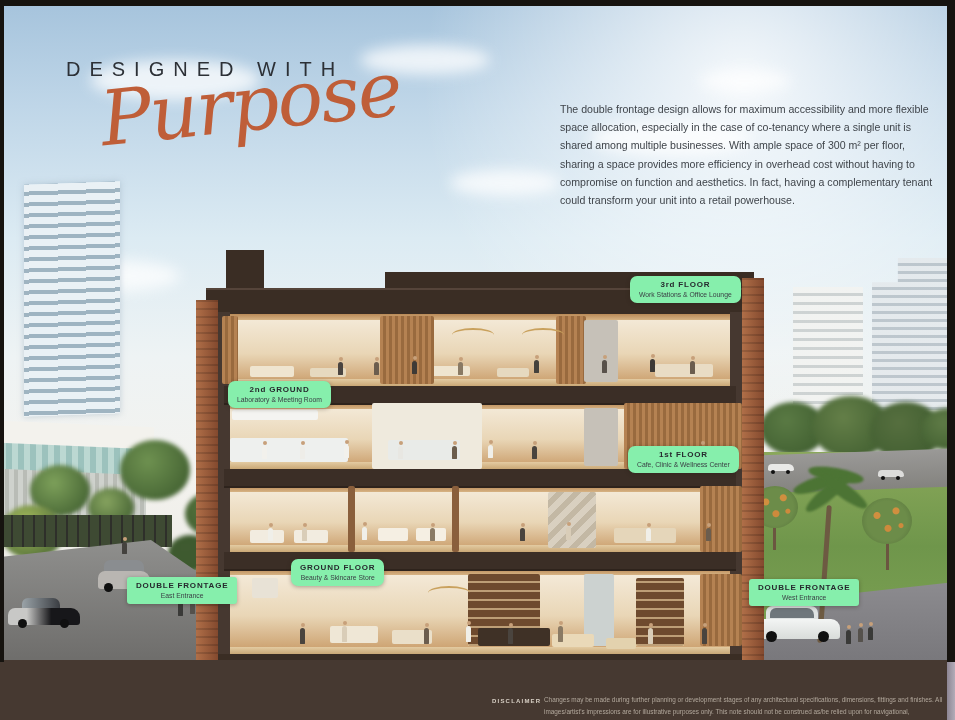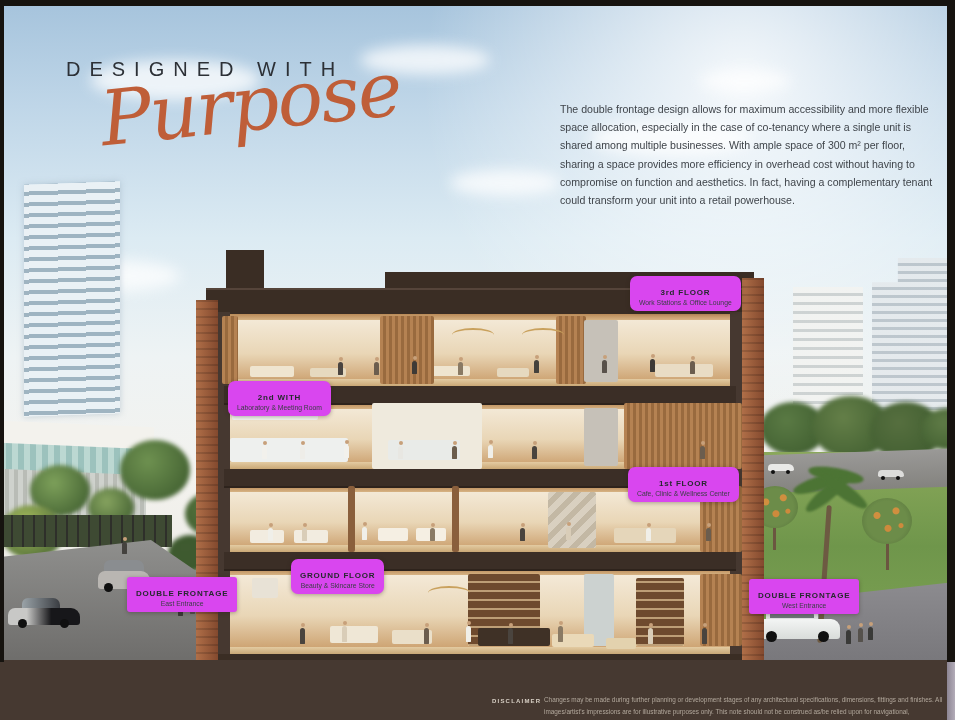--- a/index.html
+++ b/index.html
@@ -74,21 +74,21 @@
   .furn{position:absolute;z-index:13;border-radius:2px;}
   .wood{background:repeating-linear-gradient(90deg,#b58252 0 3px,#996a3e 3px 6px)!important;}
   .shelfu{background:#6e4a2e!important;}
   .shelfu:after{content:'';position:absolute;inset:0;
       background:repeating-linear-gradient(0deg,rgba(255,228,178,.55) 0 2px,transparent 2px 9px);}
   .stairs{background:repeating-linear-gradient(135deg,#d9d0c0 0 6px,#c3b8a4 6px 12px)!important;}
   .pend{position:absolute;width:42px;height:12px;border-top:2px solid #c9a15d;border-radius:50%;z-index:13;}
   .person{position:absolute;z-index:14;border-radius:3px 3px 1px 1px;width:5px;}
   .person:before{content:'';position:absolute;left:.5px;top:-5px;width:4px;height:4px;border-radius:50%;background:#c7a07a;}
   
-  .pill{position:absolute;background:#d946ef;border-radius:7px;padding:12px 9px 5px;text-align:center;
+  .pill{position:absolute;background:#86efac;border-radius:7px;padding:4px 9px 5px;text-align:center;
       box-shadow:0 1px 4px rgba(40,30,20,.35);z-index:30;white-space:nowrap;}
   .pill.square{border-radius:3px;}
   .pill-title{font-size:8px;font-weight:bold;letter-spacing:.8px;color:#26292e;}
   .pill-sub{font-size:6.8px;color:#3a3e44;margin-top:2px;}
   
   .h-designed{position:absolute;left:66px;top:58px;font-size:20px;letter-spacing:9px;
       color:#2c3036;font-weight:500;z-index:20;}
   .h-purpose{position:absolute;left:100px;top:66px;font-family:"DejaVu Serif",serif;
       font-style:italic;font-size:76px;letter-spacing:-2px;color:#bf5e38;
       transform:rotate(-6deg);z-index:20;line-height:1;}
@@ -286,24 +286,24 @@
       <div class="person" style="left: 846px; top: 630px; height: 14px; background: rgb(58, 58, 56);"></div>
       <div class="person" style="left: 858px; top: 628px; height: 14px; background: rgb(85, 81, 76);"></div>
       <div class="person" style="left: 868px; top: 627px; height: 13px; background: rgb(58, 58, 56);"></div>
     </div>
 
   <div class="pill" style="left:630px;top:276px">
     <div class="pill-title">3rd FLOOR</div>
     <div class="pill-sub">Work Stations &amp; Office Lounge</div>
   </div>
   <div class="pill" style="left:228px;top:381px">
-    <div class="pill-title">2nd WITH</div>
+    <div class="pill-title">2nd GROUND</div>
     <div class="pill-sub">Laboratory &amp; Meeting Room</div>
   </div>
-  <div class="pill" style="left:628px;top:467px">
+  <div class="pill" style="left:628px;top:446px">
     <div class="pill-title">1st FLOOR</div>
     <div class="pill-sub">Cafe, Clinic &amp; Wellness Center</div>
   </div>
   <div class="pill" style="left:291px;top:559px">
     <div class="pill-title">GROUND FLOOR</div>
     <div class="pill-sub">Beauty &amp; Skincare Store</div>
   </div>
   <div class="pill square" style="left:127px;top:577px">
     <div class="pill-title">DOUBLE FRONTAGE</div>
     <div class="pill-sub">East Entrance</div>

